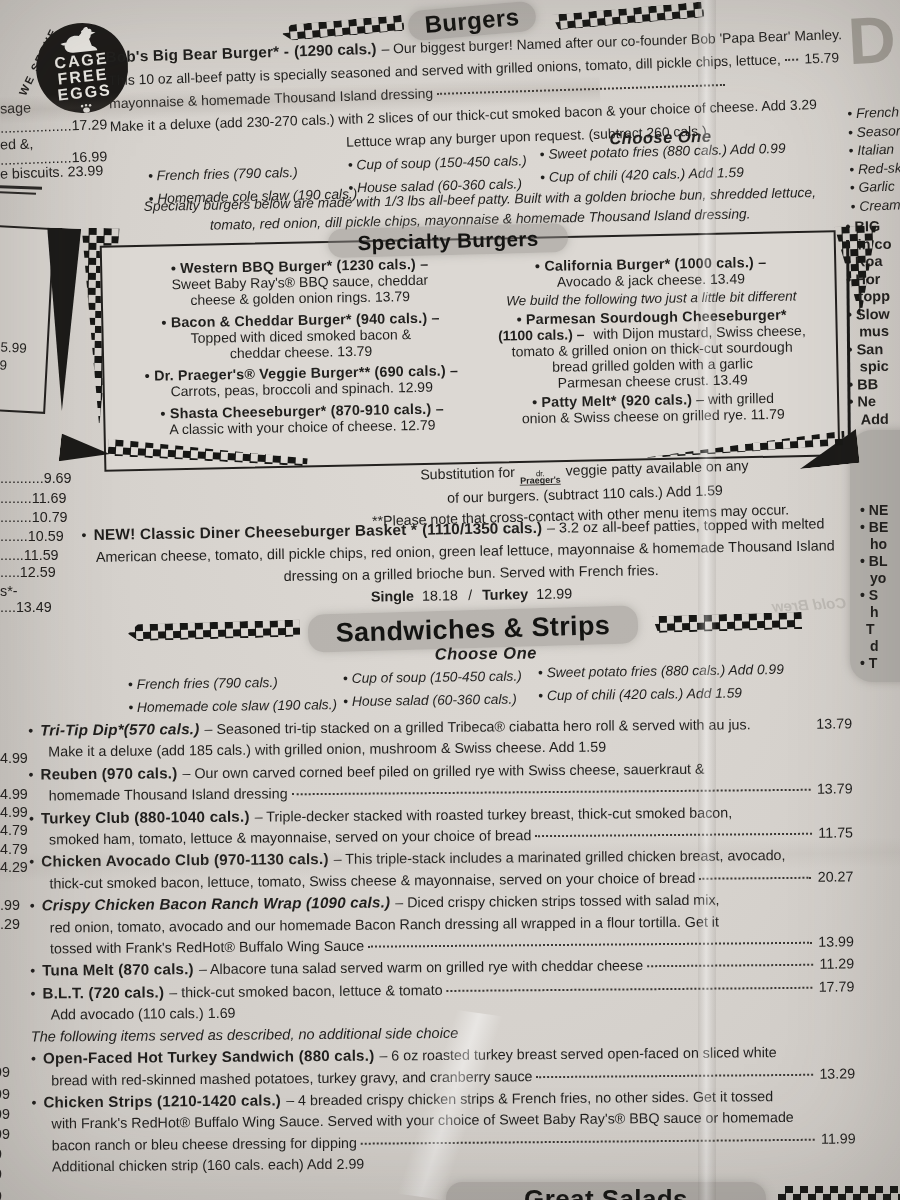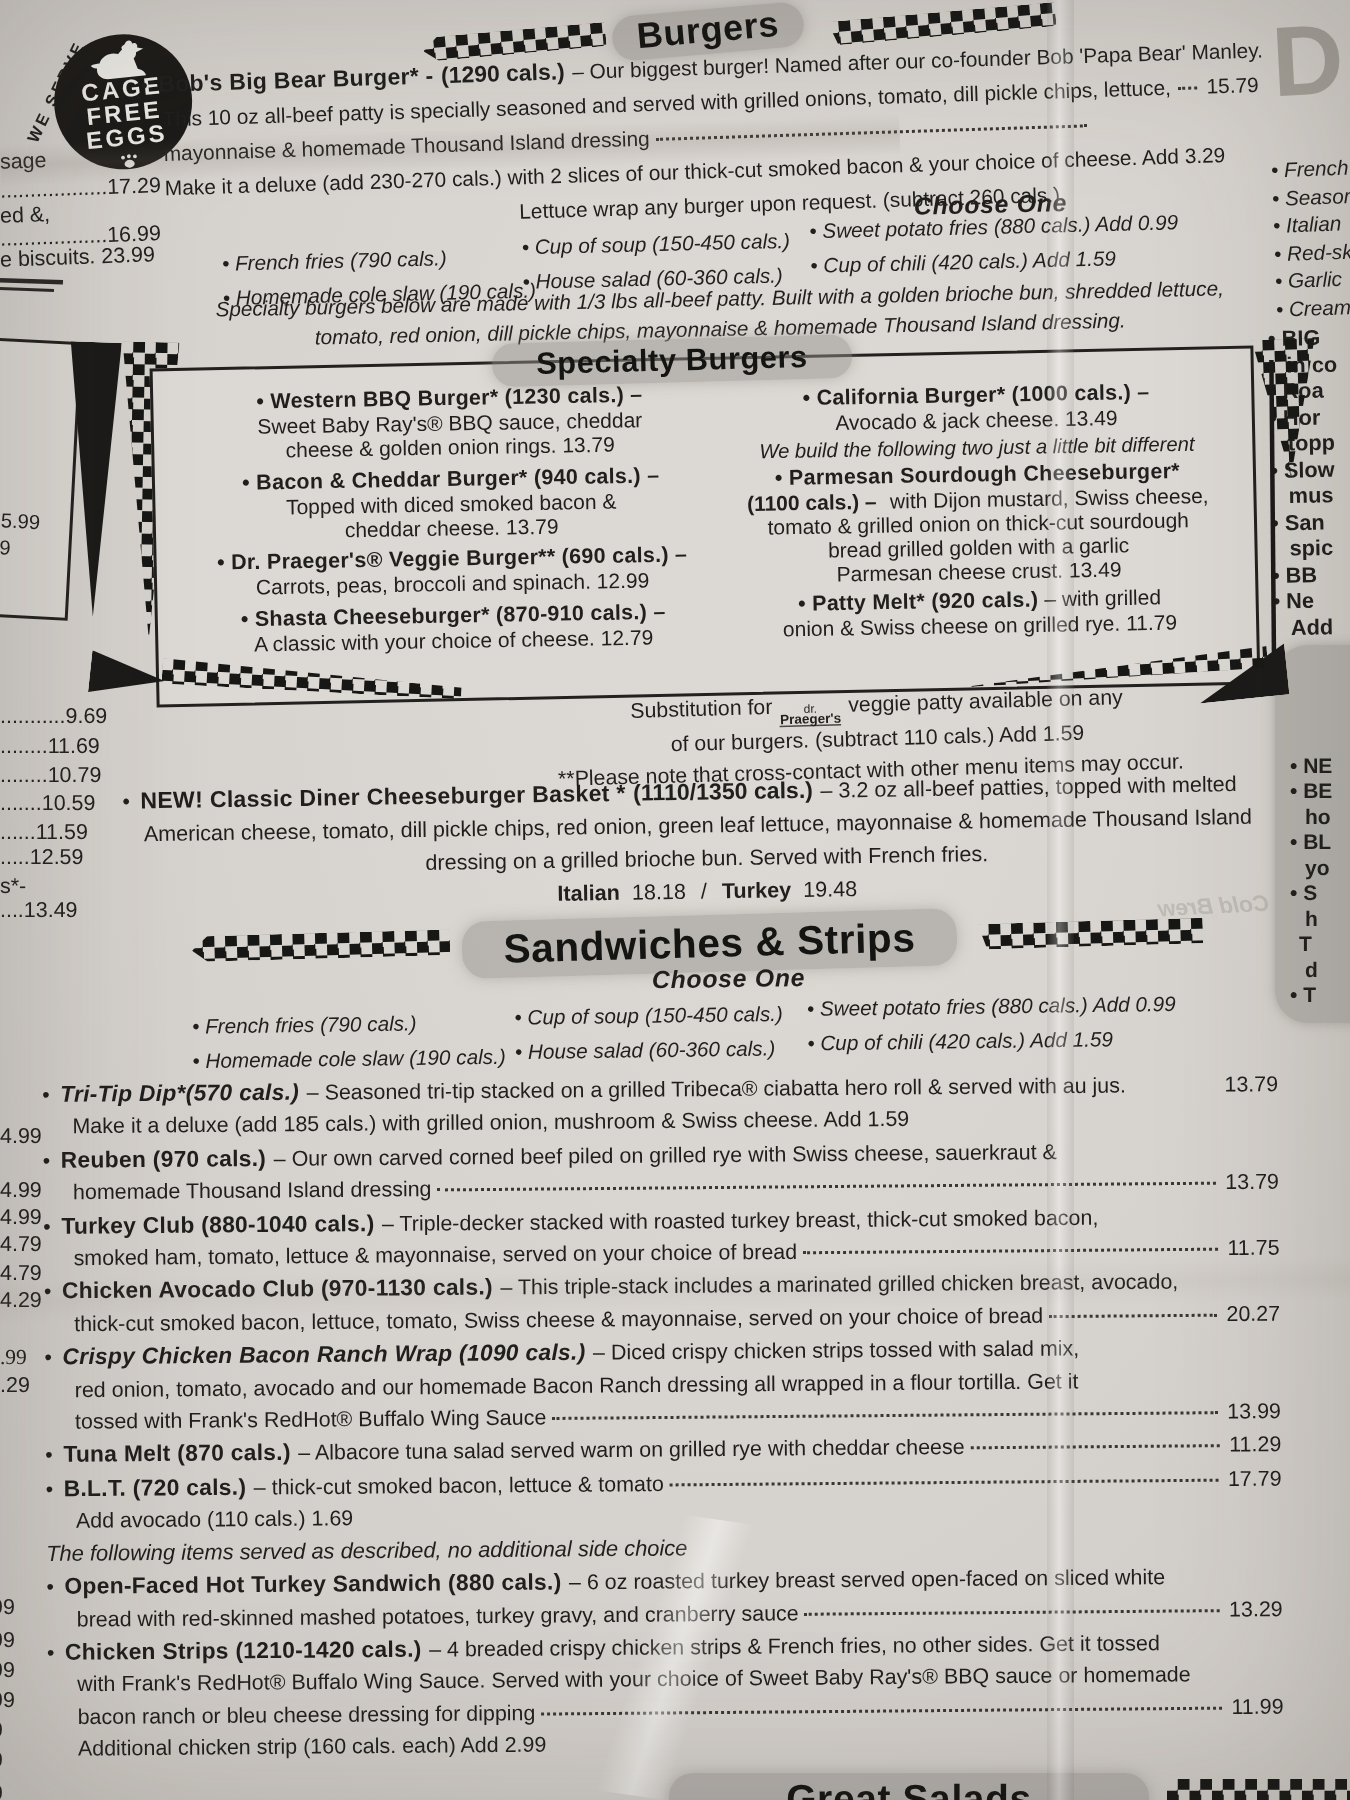--- a/index.html
+++ b/index.html
@@ -92,21 +92,21 @@
 <div class="abs frag nw" style="left:0;top:564px;">.....12.59</div>
 <div class="abs frag nw" style="left:0;top:583px;">s*-</div>
 <div class="abs frag nw" style="left:0;top:599px;">....13.49</div>
 
 <div class="abs frag nw" style="left:0;top:750px;">4.99</div>
 <div class="abs frag nw" style="left:0;top:786px;">4.99</div>
 <div class="abs frag nw" style="left:0;top:804px;">4.99</div>
 <div class="abs frag nw" style="left:0;top:822px;">4.79</div>
 <div class="abs frag nw" style="left:0;top:841px;">4.79</div>
 <div class="abs frag nw" style="left:0;top:859px;">4.29</div>
-<div class="abs frag nw" style="left:0;top:897px;font-family:Liberation Serif, serif;">.99</div>
+<div class="abs frag nw" style="left:0;top:897px;">.99</div>
 <div class="abs frag nw" style="left:0;top:916px;">.29</div>
 <div class="abs frag nw" style="left:-6px;top:1064px;">99</div>
 <div class="abs frag nw" style="left:-6px;top:1086px;">99</div>
 <div class="abs frag nw" style="left:-6px;top:1106px;">99</div>
 <div class="abs frag nw" style="left:-6px;top:1126px;">99</div>
 <div class="abs frag nw" style="left:-6px;top:1146px;">9</div>
 <div class="abs frag nw" style="left:-6px;top:1166px;">9</div>
 <div class="abs frag nw" style="left:-6px;top:1188px;">9</div>
 
 <div class="abs ghost" style="left:848px;top:2px;font-size:66px;opacity:.75;transform:rotate(-3deg);">D</div>
@@ -259,25 +259,25 @@
 <div class="abs" style="left:82px;top:518px;width:778px;transform:rotate(-.9deg);font-size:14.4px;line-height:22px;">
   <div class="fl">
     <span class="bu">•</span>
     <span class="hd" style="font-size:15.4px">NEW! Classic Diner Cheeseburger Basket *</span>
     <span class="cals" style="font-size:15.4px">(1110/1350 cals.)</span>
     <span>– 3.2 oz all-beef patties, topped with melted</span>
   </div>
   <div class="nw" style="margin-left:14px">American cheese, tomato, dill pickle chips, red onion, green leaf lettuce, mayonnaise &amp; homemade Thousand Island</div>
   <div class="c">dressing on a grilled brioche bun. Served with French fries.</div>
   <div class="c">
-    <span class="b">Italian</span>
+    <span class="b">Single</span>
     <span style="margin:0 6px 0 4px;">18.18</span>
     <span style="margin-right:6px;">/</span>
     <span class="b">Turkey</span>
-    <span style="margin-left:4px;">19.48</span>
+    <span style="margin-left:4px;">12.99</span>
   </div>
 </div>
 
 <div class="abs checker" style="left:128px;top:622px;width:172px;height:17px;transform:rotate(-1.6deg);clip-path:polygon(0 55%,6% 0,100% 0,100% 100%,6% 100%);"></div>
 <div class="abs pill c" style="left:308px;top:610px;width:330px;height:38px;transform:rotate(-1.6deg);">
   <span class="hdrtxt" style="font-size:27px;line-height:38px;">Sandwiches &amp; Strips</span>
 </div>
 <div class="abs checker" style="left:652px;top:614px;width:150px;height:17px;transform:rotate(-1.6deg);clip-path:polygon(0 0,100% 0,100% 100%,4% 100%);"></div>
 
 <div class="abs" style="left:100px;top:644px;width:780px;height:72px;transform:rotate(-.8deg);">

